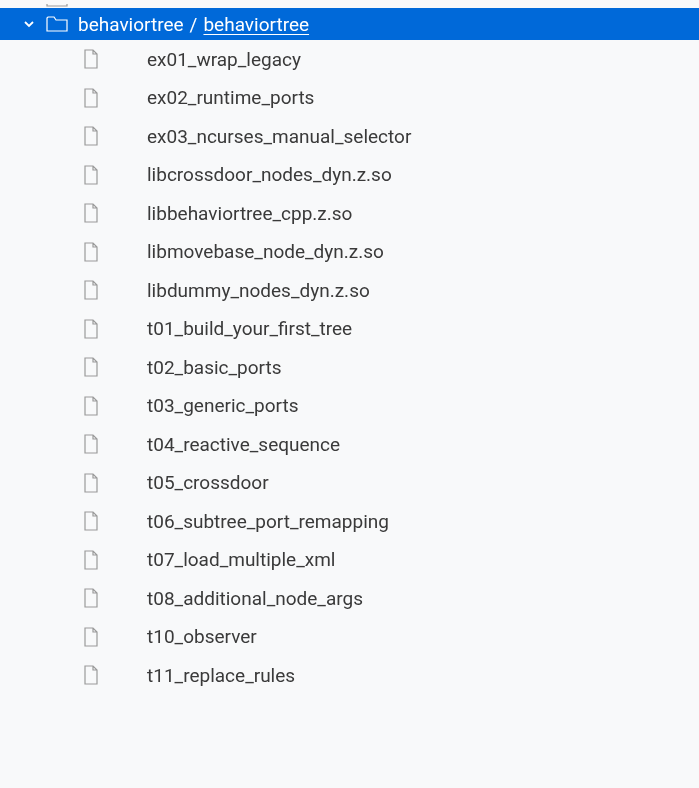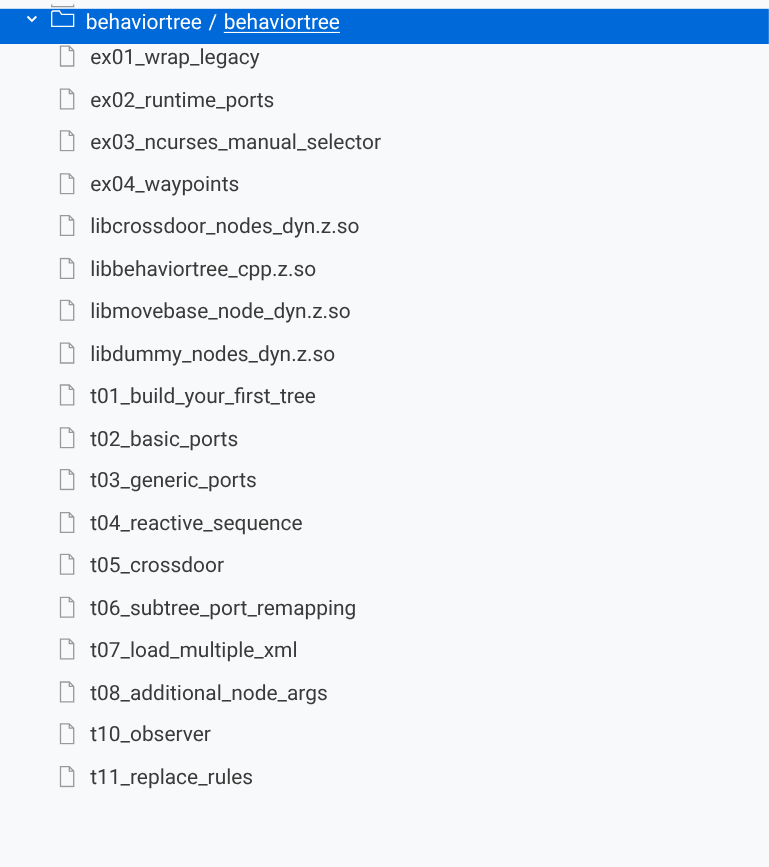--- a/index.html
+++ b/index.html
@@ -14,21 +14,21 @@
       color: #3a3a3a;
       width: 699px;
       height: 788px;
       overflow: hidden;
     }
     .tree {
       padding-top: 4px;
     }
     .tree-row {
       display: flex;
-      align-items: flex-start;
+      align-items: center;
       height: 32px;
       padding-left: 20px;
       cursor: pointer;
       white-space: nowrap;
     }
     .tree-row.partial {
       height: 4px;
       overflow: hidden;
       align-items: flex-end;
     }
@@ -101,22 +101,23 @@
     }
     .breadcrumb-sep {
       margin: 0 6px;
       color: inherit;
     }
     .breadcrumb-part.underline {
       text-decoration: underline;
       text-underline-offset: 3px;
     }
     .file-row {
-      padding-left: 52px;
+      padding-left: 82px;
       height: 38.5px;
+      gap: 35px;
     }
     .indent-folder {
       padding-left: 20px;
     }
   </style>
 </head>
 <body>
 
 <div class="tree">
 
@@ -173,28 +174,20 @@
           </svg>
         </span>
         <span class="label">ex03_ncurses_manual_selector</span>
       </div>
       <div class="tree-row file-row">
         <span class="file-icon">
           <svg class="file-icon-svg" viewBox="0 0 16 20">
             <path d="M2 1 L10 1 L14 5 L14 19 L2 19 Z M10 1 L10 5 L14 5"></path>
           </svg>
         </span>
-        <span class="label">ex04_waypoints</span>
-      </div>
-      <div class="tree-row file-row">
-        <span class="file-icon">
-          <svg class="file-icon-svg" viewBox="0 0 16 20">
-            <path d="M2 1 L10 1 L14 5 L14 19 L2 19 Z M10 1 L10 5 L14 5"></path>
-          </svg>
-        </span>
         <span class="label">libcrossdoor_nodes_dyn.z.so</span>
       </div>
       <div class="tree-row file-row">
         <span class="file-icon">
           <svg class="file-icon-svg" viewBox="0 0 16 20">
             <path d="M2 1 L10 1 L14 5 L14 19 L2 19 Z M10 1 L10 5 L14 5"></path>
           </svg>
         </span>
         <span class="label">libbehaviortree_cpp.z.so</span>
       </div>

